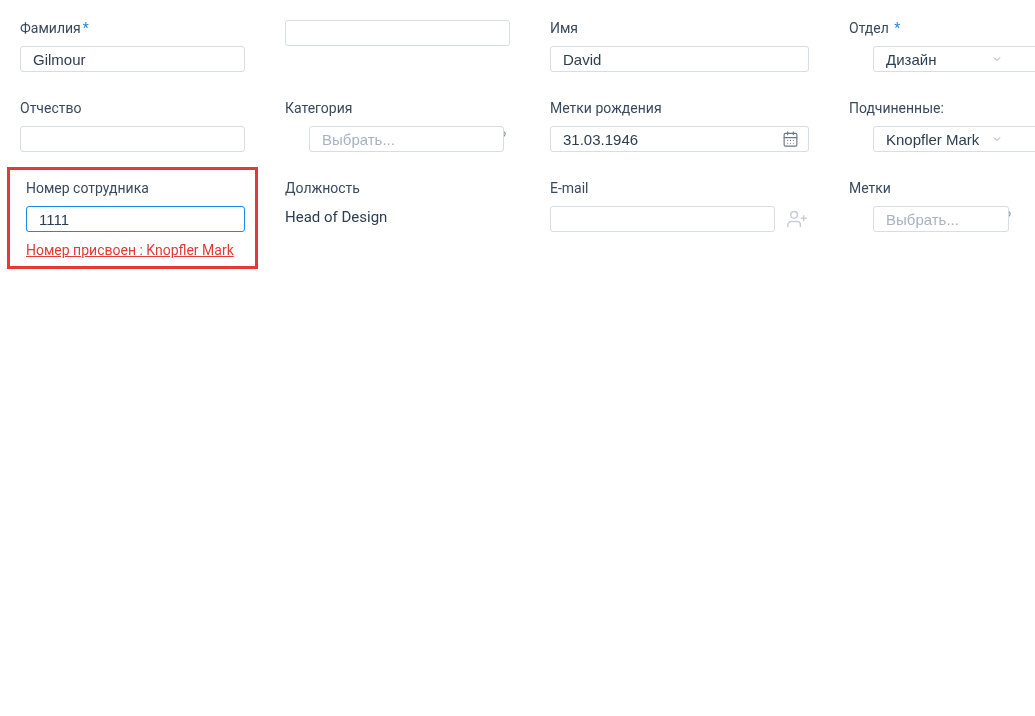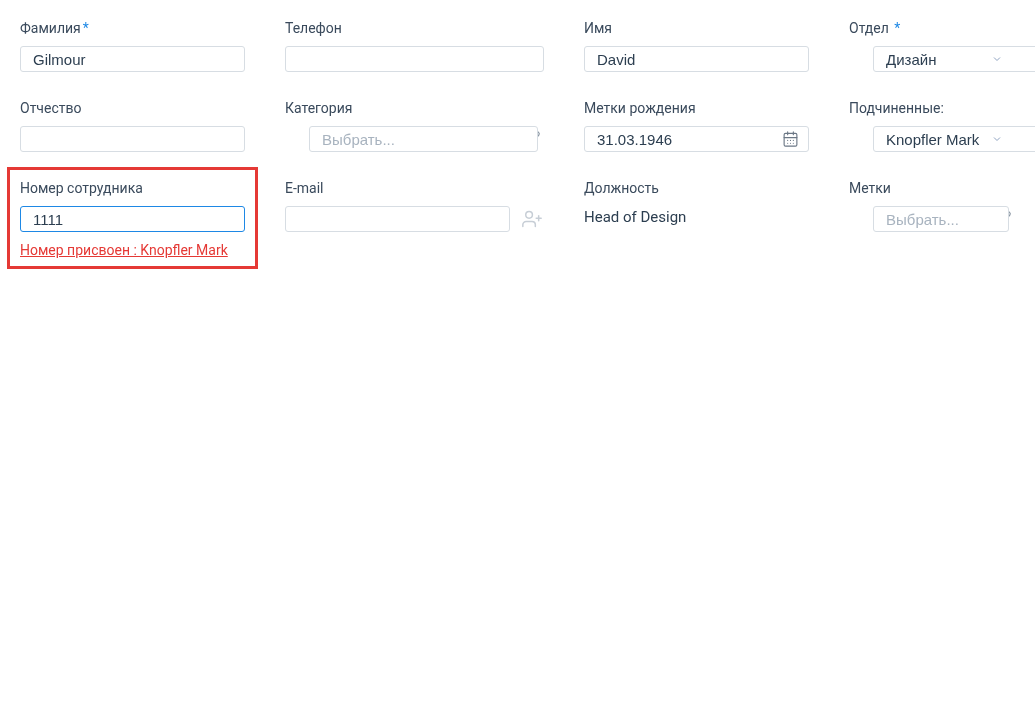--- a/index.html
+++ b/index.html
@@ -101,21 +101,21 @@
     color: #6b7785;
     cursor: pointer;
   }
   .static-value {
     font-size: 15px;
     color: #2c3e50;
     padding-top: 2px;
   }
   .error-box {
     border: 3px solid #e53935;
-    padding: 10px 10px 8px 10px;
+    padding: 10px 10px 8px 16px;
     margin: -13px -13px -11px -13px;
   }
   .error-text {
     color: #e53935;
     font-size: 14px;
     margin-top: 10px;
     text-decoration: underline;
   }
   .email-field .with-icon .input {
     max-width: 400px;
@@ -137,21 +137,20 @@
 <div class="form-grid">
 
   <div class="field">
     <div class="label">
       <span>Фамилия</span><span class="required">*</span>
     </div>
     <input class="input" type="text" value="Gilmour" style="">
   </div>
 
   <div class="field">
-    <div class="label">Телефон</div>
     <input class="input" type="text" value="" style="">
   </div>
 
   <div class="field">
     <div class="label">Имя</div>
     <input class="input" type="text" value="David" style="">
   </div>
 
   <div class="field">
     <div class="label">
@@ -222,41 +221,41 @@
   <div class="field">
     <div class="error-box">
       <div class="label">Номер сотрудника</div>
       <div style="position:relative;">
         <input class="input input-focused" style="width: 100%;" type="text" value="1111">
       </div>
       <div class="error-text">Номер присвоен : Knopfler Mark</div>
     </div>
   </div>
 
+  <div class="field">
+    <div class="label">Должность</div>
+    <div class="static-value">Head of Design</div>
+  </div>
+
   <div class="field email-field">
     <div class="label">E-mail</div>
     <div class="with-icon">
       <input class="input" type="text" value="" style="">
       <span class="add-user-icon">
         <svg width="20" height="20" viewBox="0 0 24 24" fill="none" stroke="currentColor" stroke-width="1.8" stroke-linecap="round" stroke-linejoin="round">
             <path d="M16 21v-2a4 4 0 0 0-4-4H5a4 4 0 0 0-4 4v2"></path>
             <circle cx="8.5" cy="7" r="4"></circle>
             <line x1="20" y1="8" x2="20" y2="14"></line>
             <line x1="23" y1="11" x2="17" y2="11"></line>
           </svg>
       </span>
     </div>
   </div>
 
   <div class="field">
-    <div class="label">Должность</div>
-    <div class="static-value">Head of Design</div>
-  </div>
-
-  <div class="field">
     <div class="label">Метки</div>
     <div class="with-icon">
       <div class="select-wrapper">
         <input class="input" type="text" readonly="" placeholder="Выбрать..." style="">
       </div>
       <span class="edit-icon-btn">
         <svg width="18" height="18" viewBox="0 0 24 24" fill="none" stroke="currentColor" stroke-width="1.6" stroke-linecap="round" stroke-linejoin="round">
             <path d="M17 3a2.85 2.85 0 0 1 4 4L7.5 20.5 2 22l1.5-5.5L17 3z"></path>
           </svg>
       </span>

